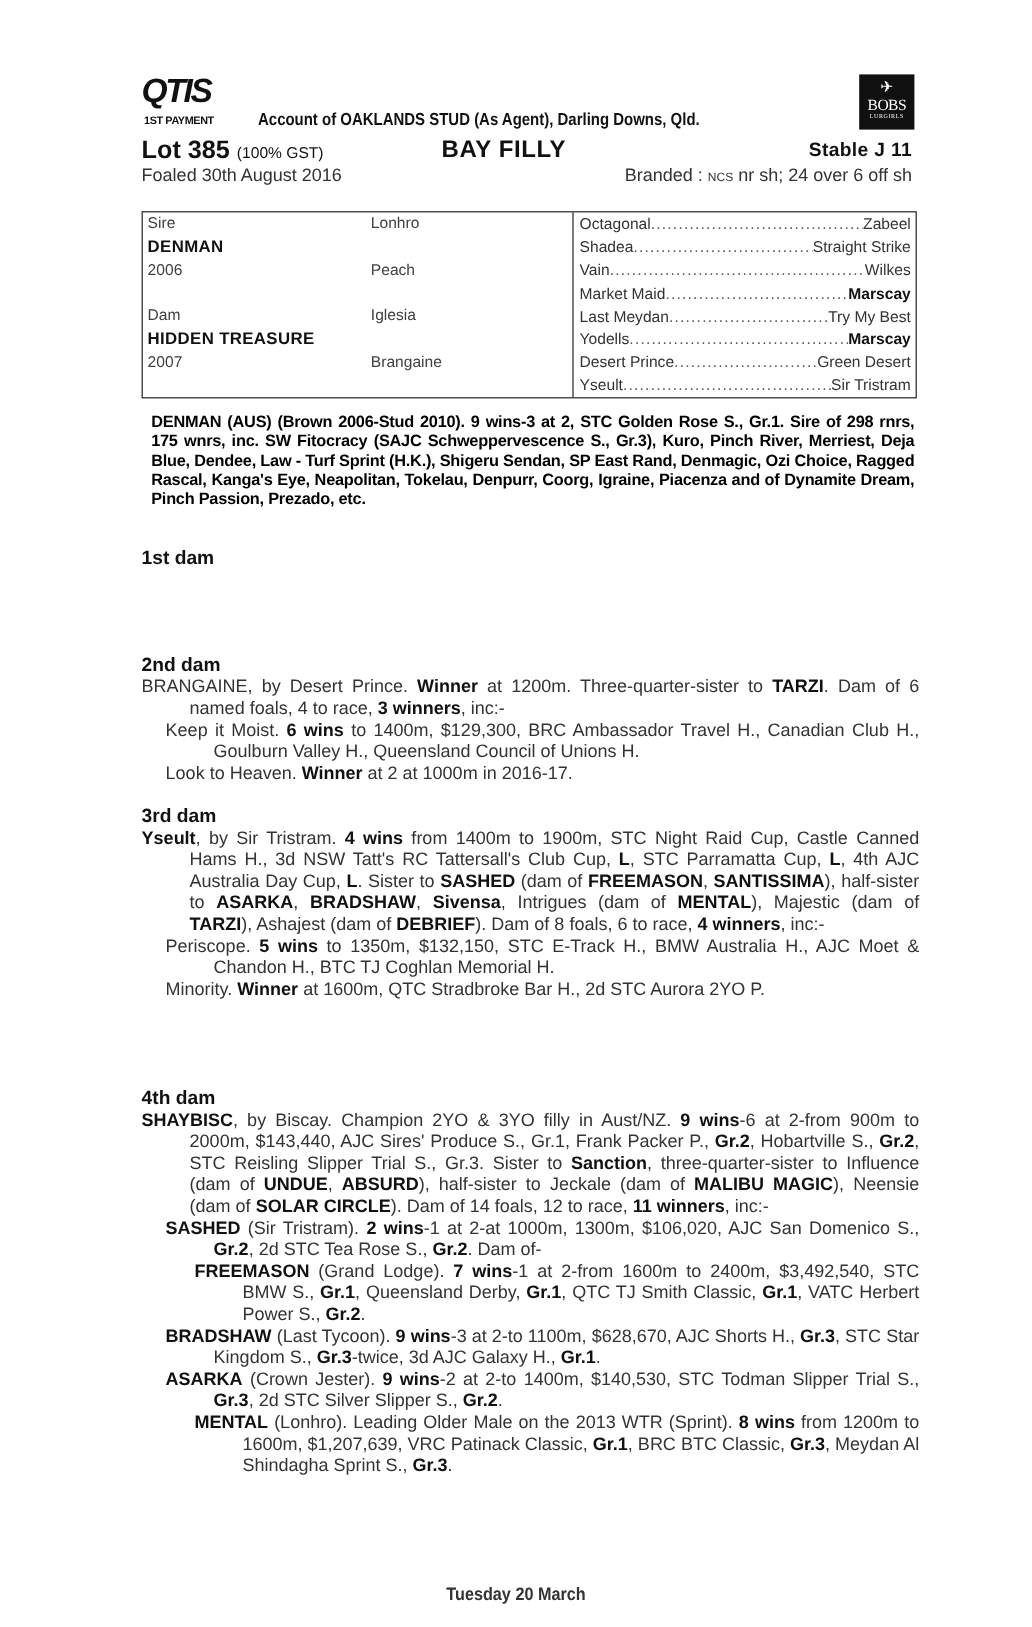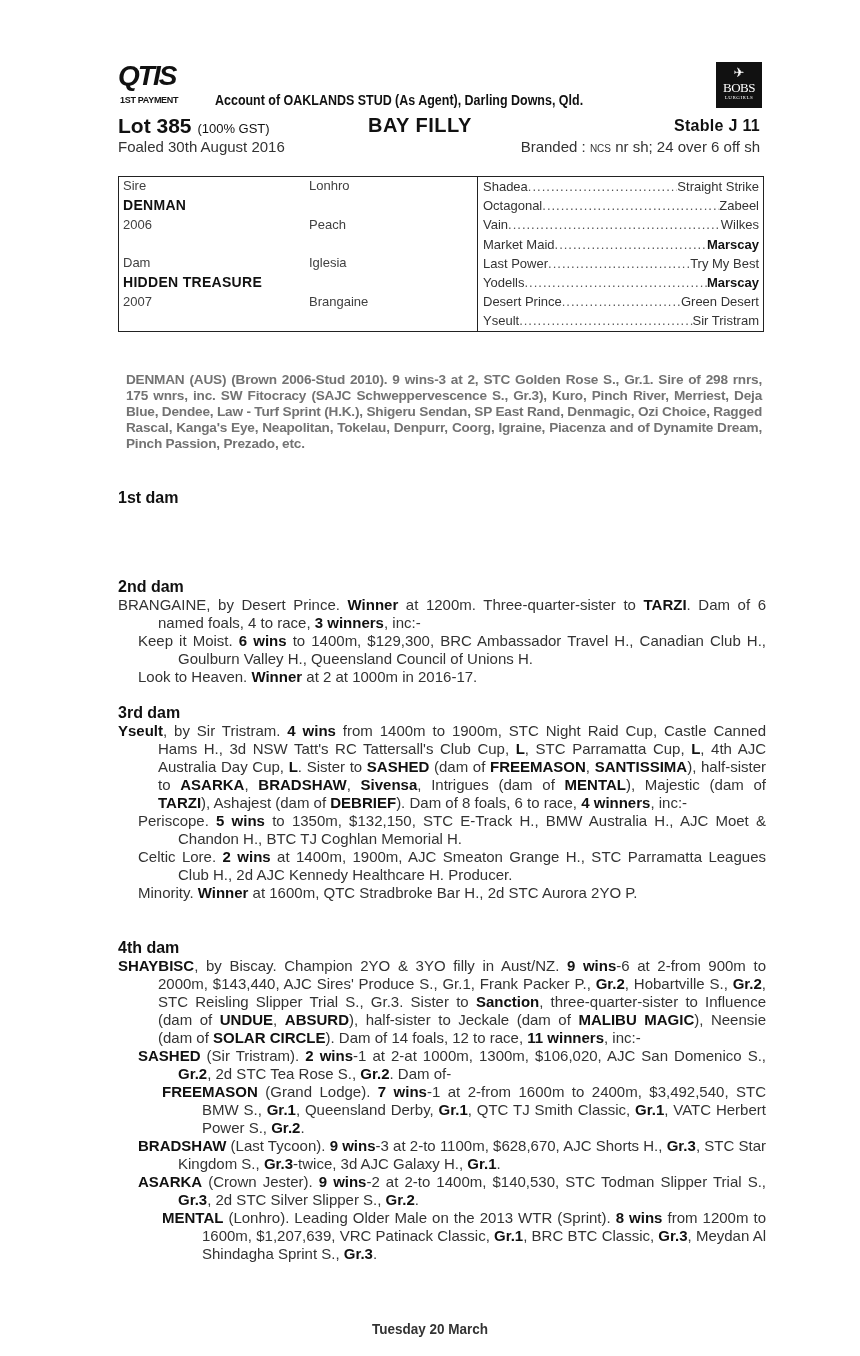--- a/index.html
+++ b/index.html
@@ -40,24 +40,24 @@
   .grand { position: absolute; left: 364px; width: 276px; font-size: 13px; line-height: 19.2px; color: #333; }
   .grow { display: flex; align-items: baseline; white-space: nowrap; overflow: hidden; }
   .grow .a { flex: 0 0 auto; }
   .grow .dots { flex: 1 1 auto; overflow: hidden; color: #555; letter-spacing: 1px; }
   .grow .dots::after { content: "..................................................................................."; }
   .grow .b { flex: 0 0 auto; }
   .grow .b.bold { font-weight: 900; color: #111; }
 
   
   .sirepara { position: absolute; left: 8px; top: 282px; width: 636px; font-size: 13.6px; font-weight: 900;
-              line-height: 16.1px; text-align: justify; letter-spacing: -0.2px; color: #737373; margin-top: 28px; }
+              line-height: 16.1px; text-align: justify; letter-spacing: -0.2px; color: #000000; }
 
   
-  .sec { position: absolute; left: 0; width: 648px; font-size: 15px; line-height: 18px; color: #333; margin-top: 32px; }
+  .sec { position: absolute; left: 0; width: 648px; font-size: 15px; line-height: 18px; color: #333; }
   .sec h3 { margin: 0; font-size: 16px; font-weight: 900; color: #111; line-height: 18px; }
   .p { text-align: justify; }
   .l0 { padding-left: 40px; text-indent: -40px; }
   .l1 { padding-left: 60px; text-indent: -40px; }
   .l2 { padding-left: 84px; text-indent: -40px; }
   .last { text-align-last: left; }
   b { font-weight: 900; color: #111; }
 
   .footer { position: absolute; left: 0; width: 860px; top: 1320px; text-align: center;
             font-size: 15px; font-weight: bold; color: #333; transform: scaleX(0.9); }
@@ -99,41 +99,41 @@
     <div class="cl" style="left:4px;top:77px">Dam</div>
     <div class="cl big" style="left:4px;top:96px">HIDDEN TREASURE</div>
     <div class="cl" style="left:4px;top:116px">2007</div>
     <div class="cl" style="left:190px;top:77px">Iglesia</div>
     <div class="cl" style="left:190px;top:116px">Brangaine</div>
 
     <div class="vdiv"></div>
 
     <div class="grand" style="top:0px">
       <div class="grow">
+          <span class="a">Octagonal</span>
+          <span class="dots"></span>
+          <span class="b">Zabeel</span>
+        </div>
+      <div class="grow">
           <span class="a">Shadea</span>
           <span class="dots"></span>
           <span class="b">Straight Strike</span>
-        </div>
-      <div class="grow">
-          <span class="a">Octagonal</span>
-          <span class="dots"></span>
-          <span class="b">Zabeel</span>
         </div>
       <div class="grow">
           <span class="a">Vain</span>
           <span class="dots"></span>
           <span class="b">Wilkes</span>
         </div>
       <div class="grow">
           <span class="a">Market Maid</span>
           <span class="dots"></span>
           <span class="b bold">Marscay</span>
         </div>
       <div class="grow">
-          <span class="a">Last Power</span>
+          <span class="a">Last Meydan</span>
           <span class="dots"></span>
           <span class="b">Try My Best</span>
         </div>
       <div class="grow">
           <span class="a">Yodells</span>
           <span class="dots"></span>
           <span class="b bold">Marscay</span>
         </div>
       <div class="grow">
           <span class="a">Desert Prince</span>
@@ -158,21 +158,20 @@
     <h3>2nd dam</h3>
     <div class="p l0 last"><span>BRANGAINE, by Desert Prince. </span><b>Winner</b><span> at 1200m. Three-quarter-sister to </span><b>TARZI</b><span>. Dam of 6 named foals, 4 to race, </span><b>3 winners</b><span>, inc:-</span></div>
     <div class="p l1 last"><span>Keep it Moist. </span><b>6 wins</b><span> to 1400m, $129,300, BRC Ambassador Travel H., Canadian Club H., Goulburn Valley H., Queensland Council of Unions H.</span></div>
     <div class="p l1 last"><span>Look to Heaven. </span><b>Winner</b><span> at 2 at 1000m in 2016-17.</span></div>
   </div>
 
   <div class="sec" style="top:610px">
     <h3>3rd dam</h3>
     <div class="p l0 last"><b>Yseult</b><span>, by Sir Tristram. </span><b>4 wins</b><span> from 1400m to 1900m, STC Night Raid Cup, Castle Canned Hams H., 3d NSW Tatt's RC Tattersall's Club Cup, </span><b>L</b><span>, STC Parramatta Cup, </span><b>L</b><span>, 4th AJC Australia Day Cup, </span><b>L</b><span>. Sister to </span><b>SASHED</b><span> (dam of </span><b>FREEMASON</b><span>, </span><b>SANTISSIMA</b><span>), half-sister to </span><b>ASARKA</b><span>, </span><b>BRADSHAW</b><span>, </span><b>Sivensa</b><span>, Intrigues (dam of </span><b>MENTAL</b><span>), Majestic (dam of </span><b>TARZI</b><span>), Ashajest (dam of </span><b>DEBRIEF</b><span>). Dam of 8 foals, 6 to race, </span><b>4 winners</b><span>, inc:-</span></div>
     <div class="p l1 last"><span>Periscope. </span><b>5 wins</b><span> to 1350m, $132,150, STC E-Track H., BMW Australia H., AJC Moet &amp; Chandon H., BTC TJ Coghlan Memorial H.</span></div>
-    <div class="p l1 last"><span>Celtic Lore. </span><b>2 wins</b><span> at 1400m, 1900m, AJC Smeaton Grange H., STC Parramatta Leagues Club H., 2d AJC Kennedy Healthcare H. Producer.</span></div>
     <div class="p l1 last"><span>Minority. </span><b>Winner</b><span> at 1600m, QTC Stradbroke Bar H., 2d STC Aurora 2YO P.</span></div>
   </div>
 
   <div class="sec" style="top:845px">
     <h3>4th dam</h3>
     <div class="p l0 last"><b>SHAYBISC</b><span>, by Biscay. Champion 2YO &amp; 3YO filly in Aust/NZ. </span><b>9 wins</b><span>-6 at 2-from 900m to 2000m, $143,440, AJC Sires' Produce S., Gr.1, Frank Packer P., </span><b>Gr.2</b><span>, Hobartville S., </span><b>Gr.2</b><span>, STC Reisling Slipper Trial S., Gr.3. Sister to </span><b>Sanction</b><span>, three-quarter-sister to Influence (dam of </span><b>UNDUE</b><span>, </span><b>ABSURD</b><span>), half-sister to Jeckale (dam of </span><b>MALIBU MAGIC</b><span>), Neensie (dam of </span><b>SOLAR CIRCLE</b><span>). Dam of 14 foals, 12 to race, </span><b>11 winners</b><span>, inc:-</span></div>
     <div class="p l1 last"><b>SASHED</b><span> (Sir Tristram). </span><b>2 wins</b><span>-1 at 2-at 1000m, 1300m, $106,020, AJC San Domenico S., </span><b>Gr.2</b><span>, 2d STC Tea Rose S., </span><b>Gr.2</b><span>. Dam of-</span></div>
     <div class="p l2 last"><b>FREEMASON</b><span> (Grand Lodge). </span><b>7 wins</b><span>-1 at 2-from 1600m to 2400m, $3,492,540, STC BMW S., </span><b>Gr.1</b><span>, Queensland Derby, </span><b>Gr.1</b><span>, QTC TJ Smith Classic, </span><b>Gr.1</b><span>, VATC Herbert Power S., </span><b>Gr.2</b><span>.</span></div>
     <div class="p l1 last"><b>BRADSHAW</b><span> (Last Tycoon). </span><b>9 wins</b><span>-3 at 2-to 1100m, $628,670, AJC Shorts H., </span><b>Gr.3</b><span>, STC Star Kingdom S., </span><b>Gr.3</b><span>-twice, 3d AJC Galaxy H., </span><b>Gr.1</b><span>.</span></div>
     <div class="p l1 last"><b>ASARKA</b><span> (Crown Jester). </span><b>9 wins</b><span>-2 at 2-to 1400m, $140,530, STC Todman Slipper Trial S., </span><b>Gr.3</b><span>, 2d STC Silver Slipper S., </span><b>Gr.2</b><span>.</span></div>

